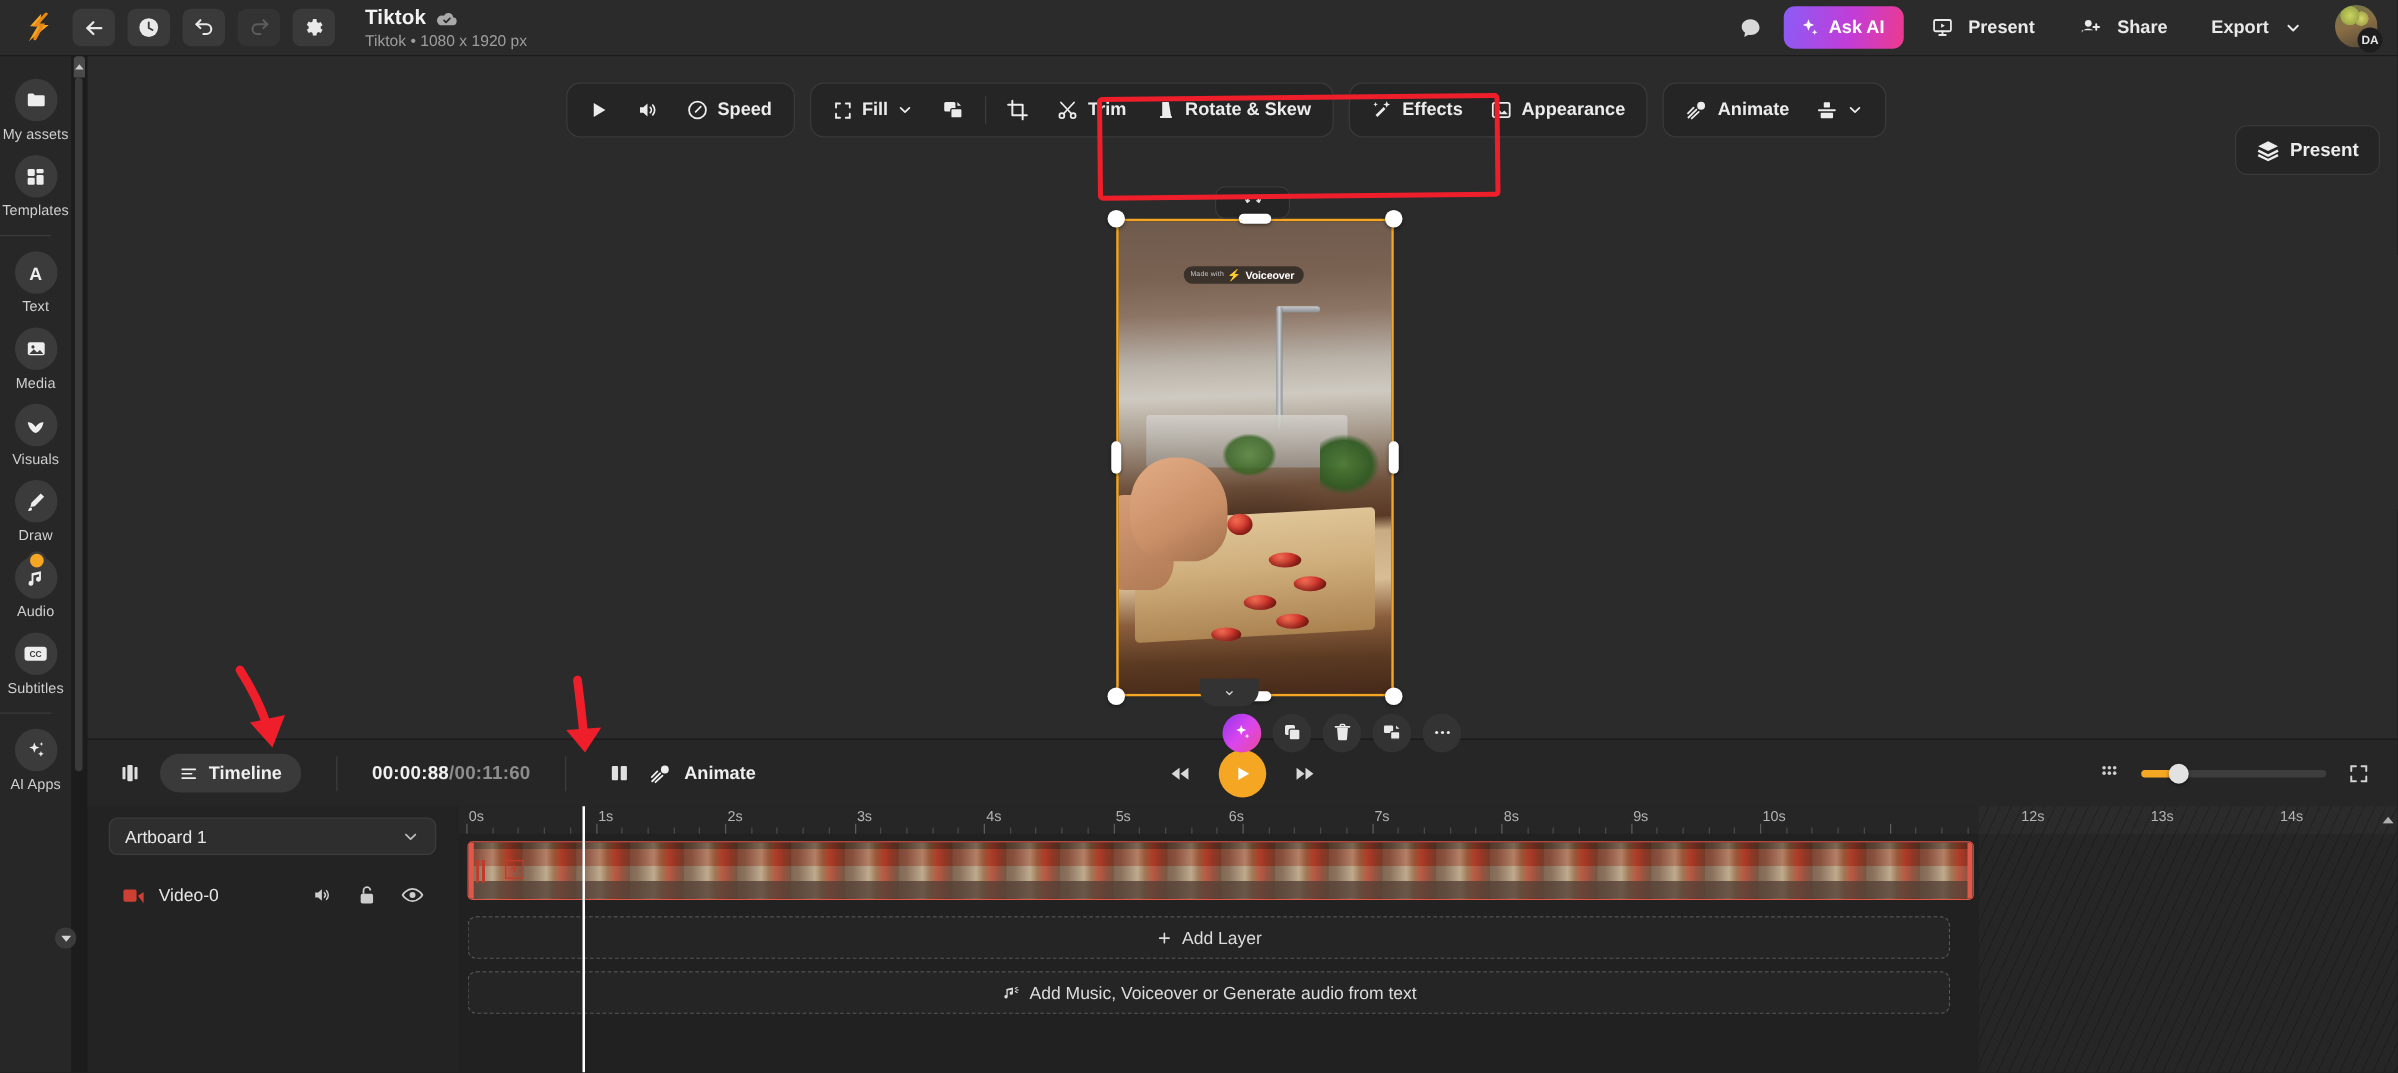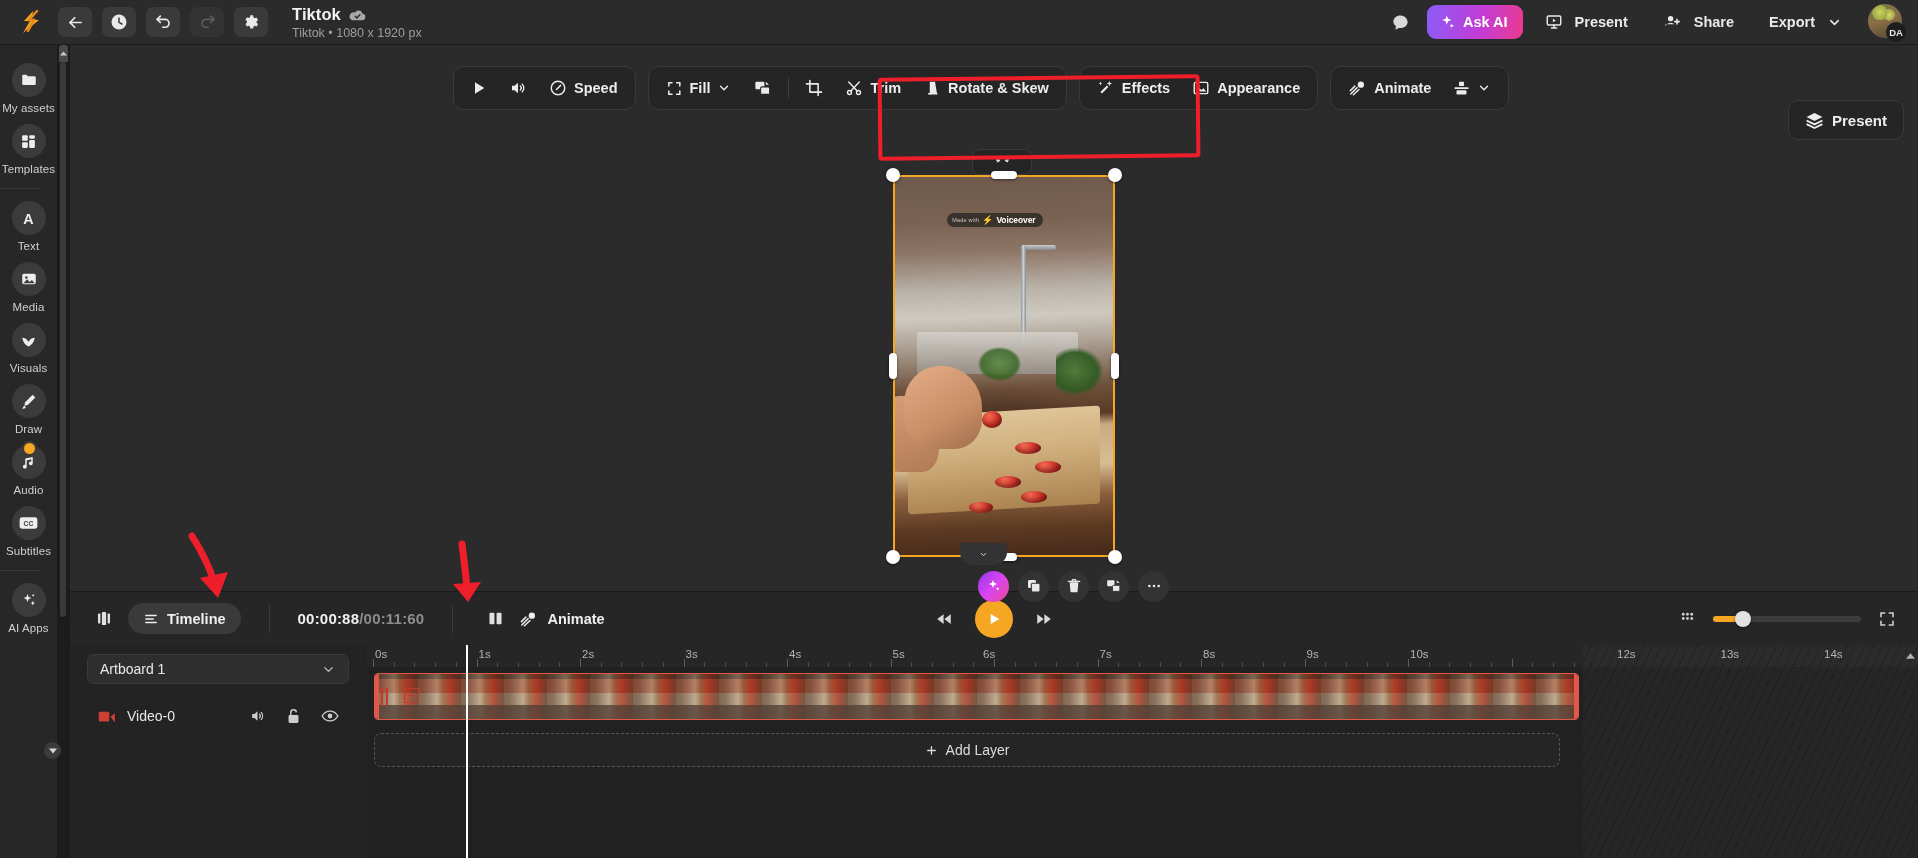--- a/index.html
+++ b/index.html
@@ -998,20 +998,29 @@
 
       <div class="add-row layer">
         <span style="display:flex">
           <svg width="13" height="13" viewBox="0 0 24 24" fill="none" stroke="currentColor" stroke-width="2.4" stroke-linecap="round">
               <path d="M12 5v14M5 12h14"></path>
             </svg>
         </span>
         <span>Add Layer</span>
       </div>
 
+      <div class="add-row music">
+        <span style="display:flex">
+          <svg width="15" height="14" viewBox="0 0 24 24" fill="currentColor">
+              <path d="M8 17.8a2.3 2.3 0 11-1.8-2.2V7.2l9-1.9v7.6a2.3 2.3 0 11-1.8-2.2V8.1L8 9.3z"></path>
+              <path d="M18.5 6.5l2.5-1.5M18.5 10.5l2.5 1.5M19.5 8.5h3" stroke="currentColor" stroke-width="1.5" stroke-linecap="round"></path>
+            </svg>
+        </span>
+        <span>Add Music, Voiceover or Generate audio from text</span>
+      </div>
     </div>
 
     <div class="tl-scrollbar-nub">
       <svg width="9" height="6" viewBox="0 0 10 6" fill="currentColor">
           <path d="M5 0l5 6H0z"></path>
         </svg>
     </div>
 
     <div class="playhead" id="playhead" style="left: 396.08px;"></div>
   </div>

